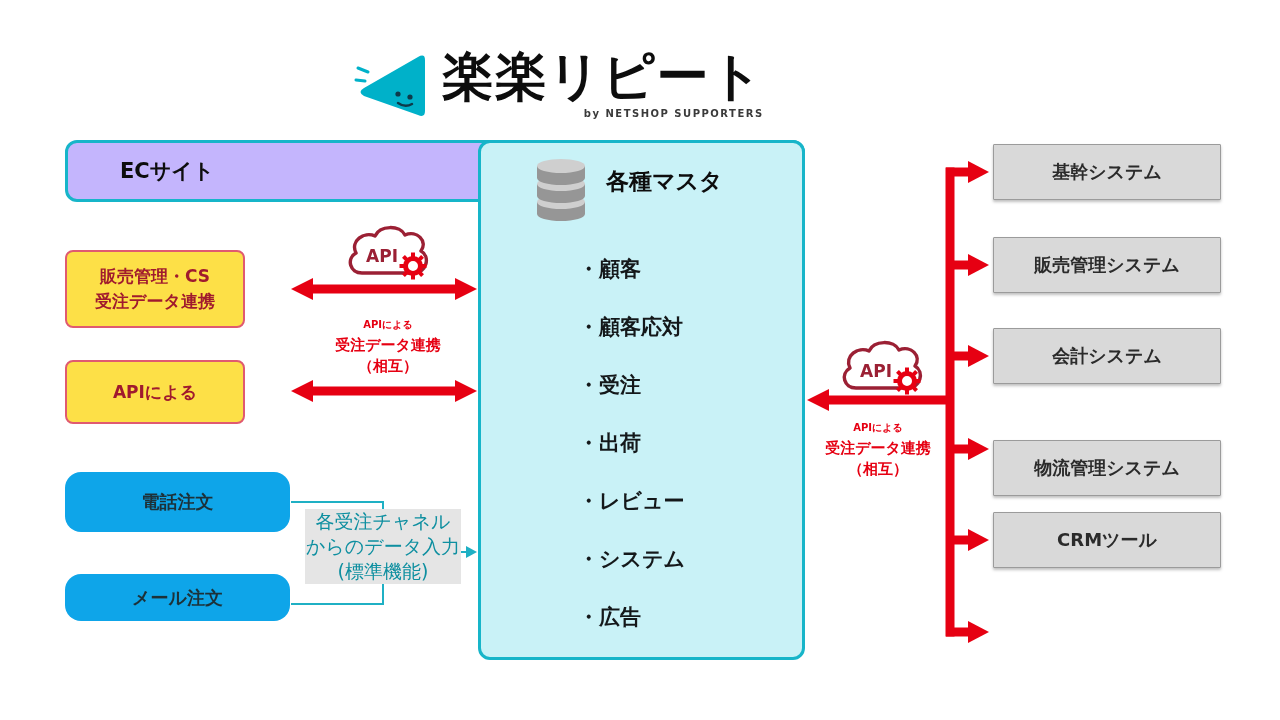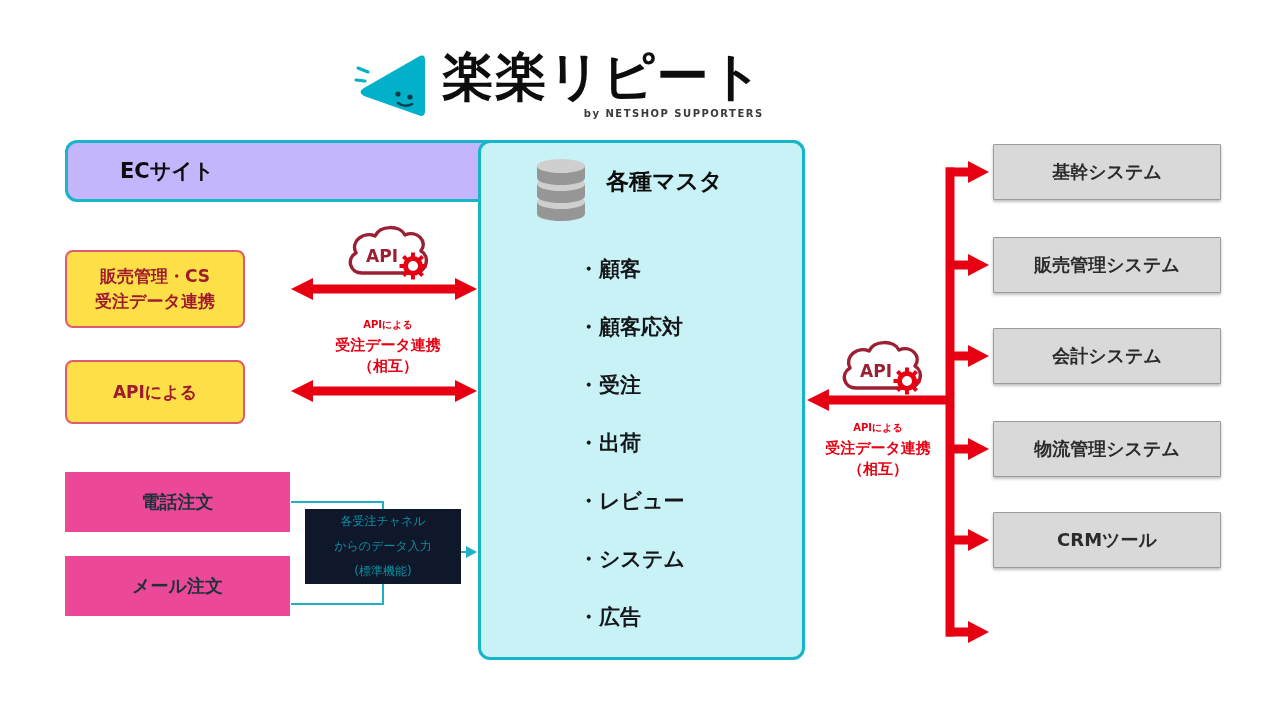--- a/index.html
+++ b/index.html
@@ -20,33 +20,33 @@
   
   .master-panel{left:478px;top:140px;width:327px;height:520px;background:#c9f2f7;border:3px solid #17b5c9;border-radius:12px;}
   .master-title{left:606px;top:166px;font-size:23px;font-weight:bold;color:#0d0d0d;}
   .master-list{left:545px;top:240px;width:220px;}
   .master-item{height:58px;display:flex;align-items:center;font-size:21px;font-weight:600;color:#14181a;margin-left:33px;}
 
   
   .pink-box{left:65px;width:180px;background:#fde047;border:2px solid #e05a70;border-radius:8px;
     display:flex;flex-direction:column;align-items:center;justify-content:center;
     font-size:17px;font-weight:bold;color:#a01a2e;line-height:1.45;text-align:center;}
-  .cyan-box{left:65px;width:225px;background:#ec4899;border-radius:0;
+  .cyan-box{left:65px;width:225px;background:#0ea5e9;border-radius:16px;
     display:flex;align-items:center;justify-content:center;
     font-size:18px;font-weight:bold;color:#1d3138;text-align:center;}
 
   
   .gray-box{left:993px;width:228px;height:56px;background:#d9d9d9;border:1px solid #9b9b9b;border-radius:1px;
     box-shadow:0 2px 3px rgba(0,0,0,0.25);
     display:flex;align-items:center;justify-content:center;font-size:18px;font-weight:bold;color:#2b2b2b;}
 
   
   .api-note{width:170px;text-align:center;color:#e60012;font-weight:bold;font-size:15px;line-height:21px;}
   .api-note .line1{font-size:10px;}
-  .channel-note{left:305px;top:509px;width:156px;text-align:center;color:#0e8fa0;font-size:12px;line-height:25px;background:#0f172a;}
+  .channel-note{left:305px;top:509px;width:156px;text-align:center;color:#0e8fa0;font-size:19px;line-height:25px;background:#e5e5e5;}
 
   .overlay{left:0;top:0;width:1280px;height:720px;pointer-events:none;}
 </style>
 </head>
 <body>
 
 <div class="canvas">
 
   <div class="abs" style="left:352px;top:50px;display:flex;align-items:flex-start;">
     <svg width="80" height="72" viewBox="0 0 80 72">
@@ -98,34 +98,34 @@
   <div class="abs pink-box" style="top:250px;height:78px;">
     <div>販売管理・CS</div>
     <div>受注データ連携</div>
   </div>
   <div class="abs pink-box" style="top:360px;height:64px;">
     <div>APIによる</div>
   </div>
   <div class="abs cyan-box" style="top:472px;height:60px;">
     <div>電話注文</div>
   </div>
-  <div class="abs cyan-box" style="top:556px;height:60px;text-align:center;">
+  <div class="abs cyan-box" style="top:574px;height:47px;text-align:center;">
     <div>メール注文</div>
   </div>
 
   <div class="abs gray-box" style="top:144px;">
       <span>基幹システム</span>
     </div>
   <div class="abs gray-box" style="top:237px;">
       <span>販売管理システム</span>
     </div>
   <div class="abs gray-box" style="top:328px;">
       <span>会計システム</span>
     </div>
-  <div class="abs gray-box" style="top:421px;">
+  <div class="abs gray-box" style="top:440px;">
       <span>物流管理システム</span>
     </div>
   <div class="abs gray-box" style="top:512px;">
       <span>CRMツール</span>
     </div>
 
   <svg class="abs overlay" width="1280" height="720" viewBox="0 0 1280 720">
 
     <g>
       <line x1="310" y1="289" x2="458" y2="289" stroke="#e60012" stroke-width="9"></line>

